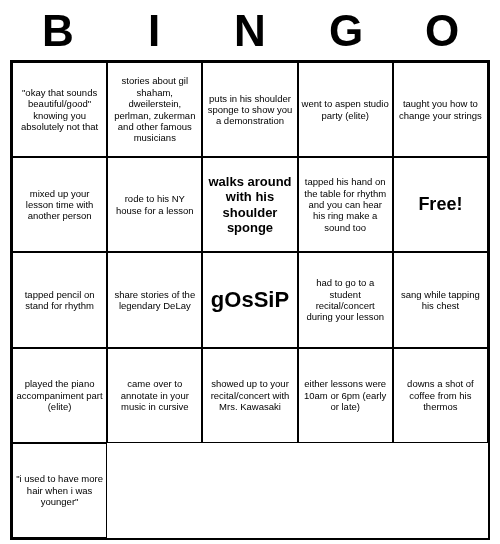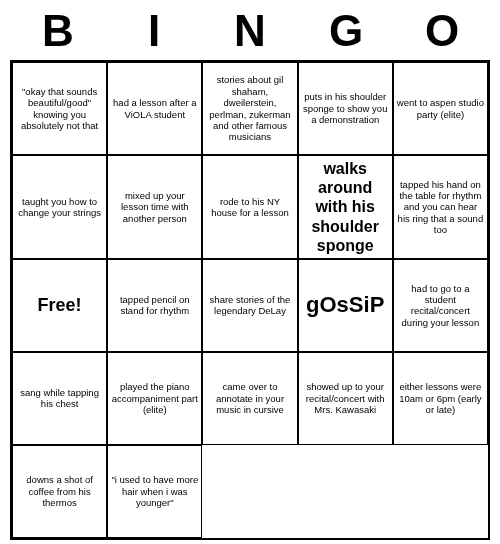--- a/index.html
+++ b/index.html
@@ -60,29 +60,28 @@
 <div class="bingo-header">
 <div class="bingo-letter">B</div>
     <div class="bingo-letter">I</div>
     <div class="bingo-letter">N</div>
     <div class="bingo-letter">G</div>
     <div class="bingo-letter">O</div>
   </div>
 
 <div class="bingo-grid">
 <div class="bingo-cell">"okay that sounds beautiful/good" knowing you absolutely not that</div>
-    <div class="bingo-cell">had a lesson after a ViOLA student</div>
     <div class="bingo-cell">stories about gil shaham, dweilerstein, perlman, zukerman and other famous musicians</div>
     <div class="bingo-cell">puts in his shoulder sponge to show you a demonstration</div>
     <div class="bingo-cell">went to aspen studio party (elite)</div>
     <div class="bingo-cell">taught you how to change your strings</div>
     <div class="bingo-cell">mixed up your lesson time with another person</div>
     <div class="bingo-cell">rode to his NY house for a lesson</div>
-    <div class="bingo-cell large-text" style="font-size: 16px; font-weight: bold;">walks around with his shoulder sponge</div>
-    <div class="bingo-cell">tapped his hand on the table for rhythm and you can hear his ring that a sound too</div>
+    <div class="bingo-cell large-text" style="font-size: 13px; font-weight: bold;">walks around with his shoulder sponge</div>
+    <div class="bingo-cell">tapped his hand on the table for rhythm and you can hear his ring make a sound too</div>
     <div class="bingo-cell free">Free!</div>
     <div class="bingo-cell">tapped pencil on stand for rhythm</div>
     <div class="bingo-cell">share stories of the legendary DeLay</div>
     <div class="bingo-cell large-text" style="font-size: 22px; ">gOsSiP</div>
     <div class="bingo-cell">had to go to a student recital/concert during your lesson</div>
     <div class="bingo-cell">sang while tapping his chest</div>
     <div class="bingo-cell">played the piano accompaniment part (elite)</div>
     <div class="bingo-cell">came over to annotate in your music in cursive</div>
     <div class="bingo-cell">showed up to your recital/concert with Mrs. Kawasaki</div>
     <div class="bingo-cell">either lessons were 10am or 6pm (early or late)</div>

